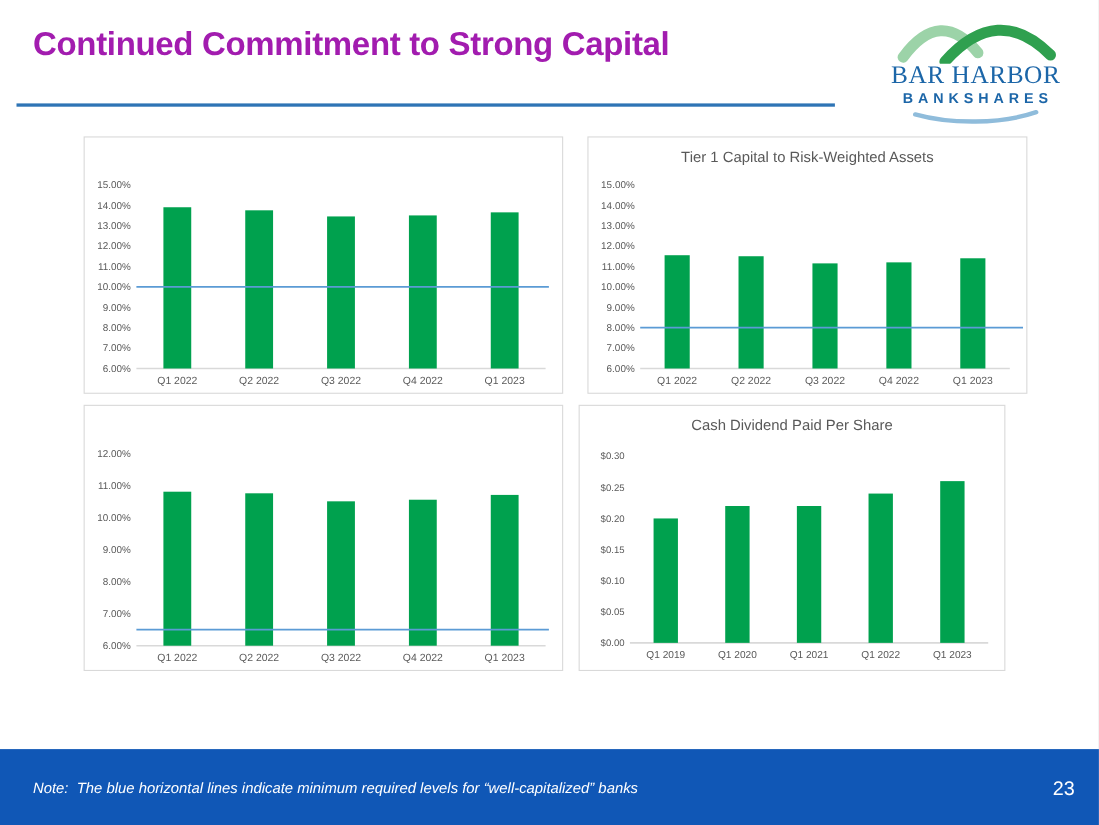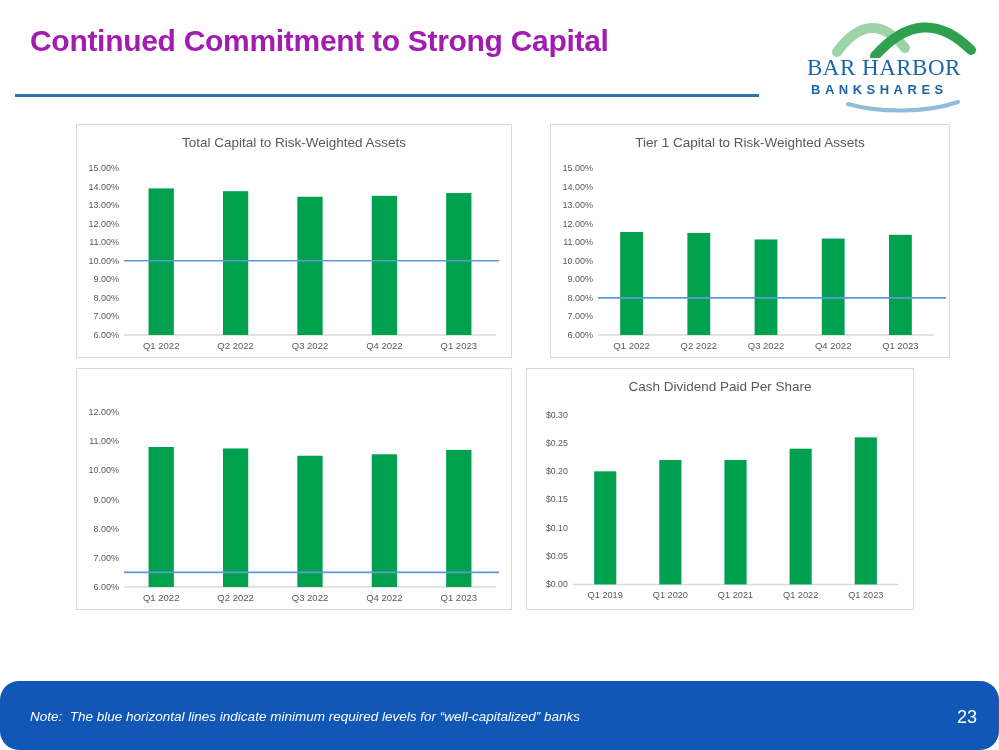--- a/index.html
+++ b/index.html
@@ -9,51 +9,51 @@
   }
   
   .page-title{
     position:absolute;left:30px;top:24px;margin:0;
     font-size:30px;font-weight:700;color:#a21caf;letter-spacing:-0.3px;
   }
   .title-rule{
     position:absolute;left:15px;top:94px;width:744px;height:3px;
     background:var(--title-rule-blue,#2E74B5);
   }
-  .logo{position:absolute;right:0;top:4px;width:192px;text-align:left;line-height:1;}
+  .logo{position:absolute;right:16px;top:4px;width:192px;text-align:center;line-height:1;}
   .logo-mountains{display:block;margin:0 auto -2px auto;}
   .logo-line1{
     font-family:"Liberation Serif", serif;font-size:23px;color:var(--logo-blue,#1C66A8);
     letter-spacing:0.5px;white-space:nowrap;
   }
   .logo-line2{
     font-size:13px;font-weight:700;color:var(--logo-blue,#1C66A8);
     letter-spacing:4.5px;margin-top:4px;white-space:nowrap;text-indent:4px;
   }
   .logo-swoosh{display:block;margin:2px auto 0 auto;}
   
   .chart-box{
     position:absolute;background:#fff;border:1px solid #d9d9d9;box-sizing:border-box;
   }
   .pos-tl{left:76px;top:124px;width:436px;height:234px;}
-  .pos-tr{left:550px;top:124px;width:400px;height:234px;}
+  .pos-tr{left:534px;top:124px;width:400px;height:234px;}
   .pos-bl{left:76px;top:368px;width:436px;height:242px;}
   .pos-br{left:526px;top:368px;width:388px;height:242px;}
   .chart-title{
     position:absolute;left:0;right:0;top:10px;text-align:center;
     font-size:13.5px;color:var(--chart-text-gray,#595959);
   }
   svg.plot{position:absolute;left:3px;right:3px;top:30px;bottom:3px;width:calc(100% - 6px);height:calc(100% - 33px);}
   svg.plot text{font-family:"Liberation Sans", sans-serif;fill:var(--chart-text-gray,#595959);}
   svg.plot text.tick{font-size:9px;}
   svg.plot text.cat{font-size:9.5px;}
   
   .footer{
     position:absolute;left:0;right:0;bottom:0;height:69px;
-    background:var(--footer-blue,#1057B6);color:#ffffff;border-radius:19px;
+    background:var(--footer-blue,#1057B6);color:#ffffff;
   }
   .footer-note{
     position:absolute;left:30px;top:28px;font-size:13.5px;font-style:italic;
     white-space:pre-wrap;
   }
   .page-number{
     position:absolute;right:22px;top:26px;font-size:18px;
   }
 </style>
 </head>
@@ -72,21 +72,20 @@
     <div class="logo-line2">BANKSHARES</div>
     <svg class="logo-swoosh" width="122" height="16" viewBox="0 0 122 16">
       <path d="M 6 6 C 38 16 84 16 116 4 C 88 14 40 14 6 6 Z" style="fill:var(--logo-swoosh-blue,#8FBCDB)" stroke="none"></path>
       <path d="M 6 6 C 38 15 84 15 116 4" fill="none" style="stroke:var(--logo-swoosh-blue,#8FBCDB)" stroke-width="4" stroke-linecap="round"></path>
     </svg>
   </div>
 
   <div class="title-rule"></div>
 
   <section class="chart-box pos-tl">
-    <div class="chart-title">Total Capital to Risk-Weighted Assets</div>
     <svg class="plot" viewBox="0 0 428 199">
         <text x="39" y="183" text-anchor="end" class="tick">6.00%</text>
         <text x="39" y="164.44444444444443" text-anchor="end" class="tick">7.00%</text>
         <text x="39" y="145.88888888888889" text-anchor="end" class="tick">8.00%</text>
         <text x="39" y="127.33333333333334" text-anchor="end" class="tick">9.00%</text>
         <text x="39" y="108.77777777777779" text-anchor="end" class="tick">10.00%</text>
         <text x="39" y="90.22222222222221" text-anchor="end" class="tick">11.00%</text>
         <text x="39" y="71.66666666666667" text-anchor="end" class="tick">12.00%</text>
         <text x="39" y="53.11111111111111" text-anchor="end" class="tick">13.00%</text>
         <text x="39" y="34.555555555555564" text-anchor="end" class="tick">14.00%</text>

